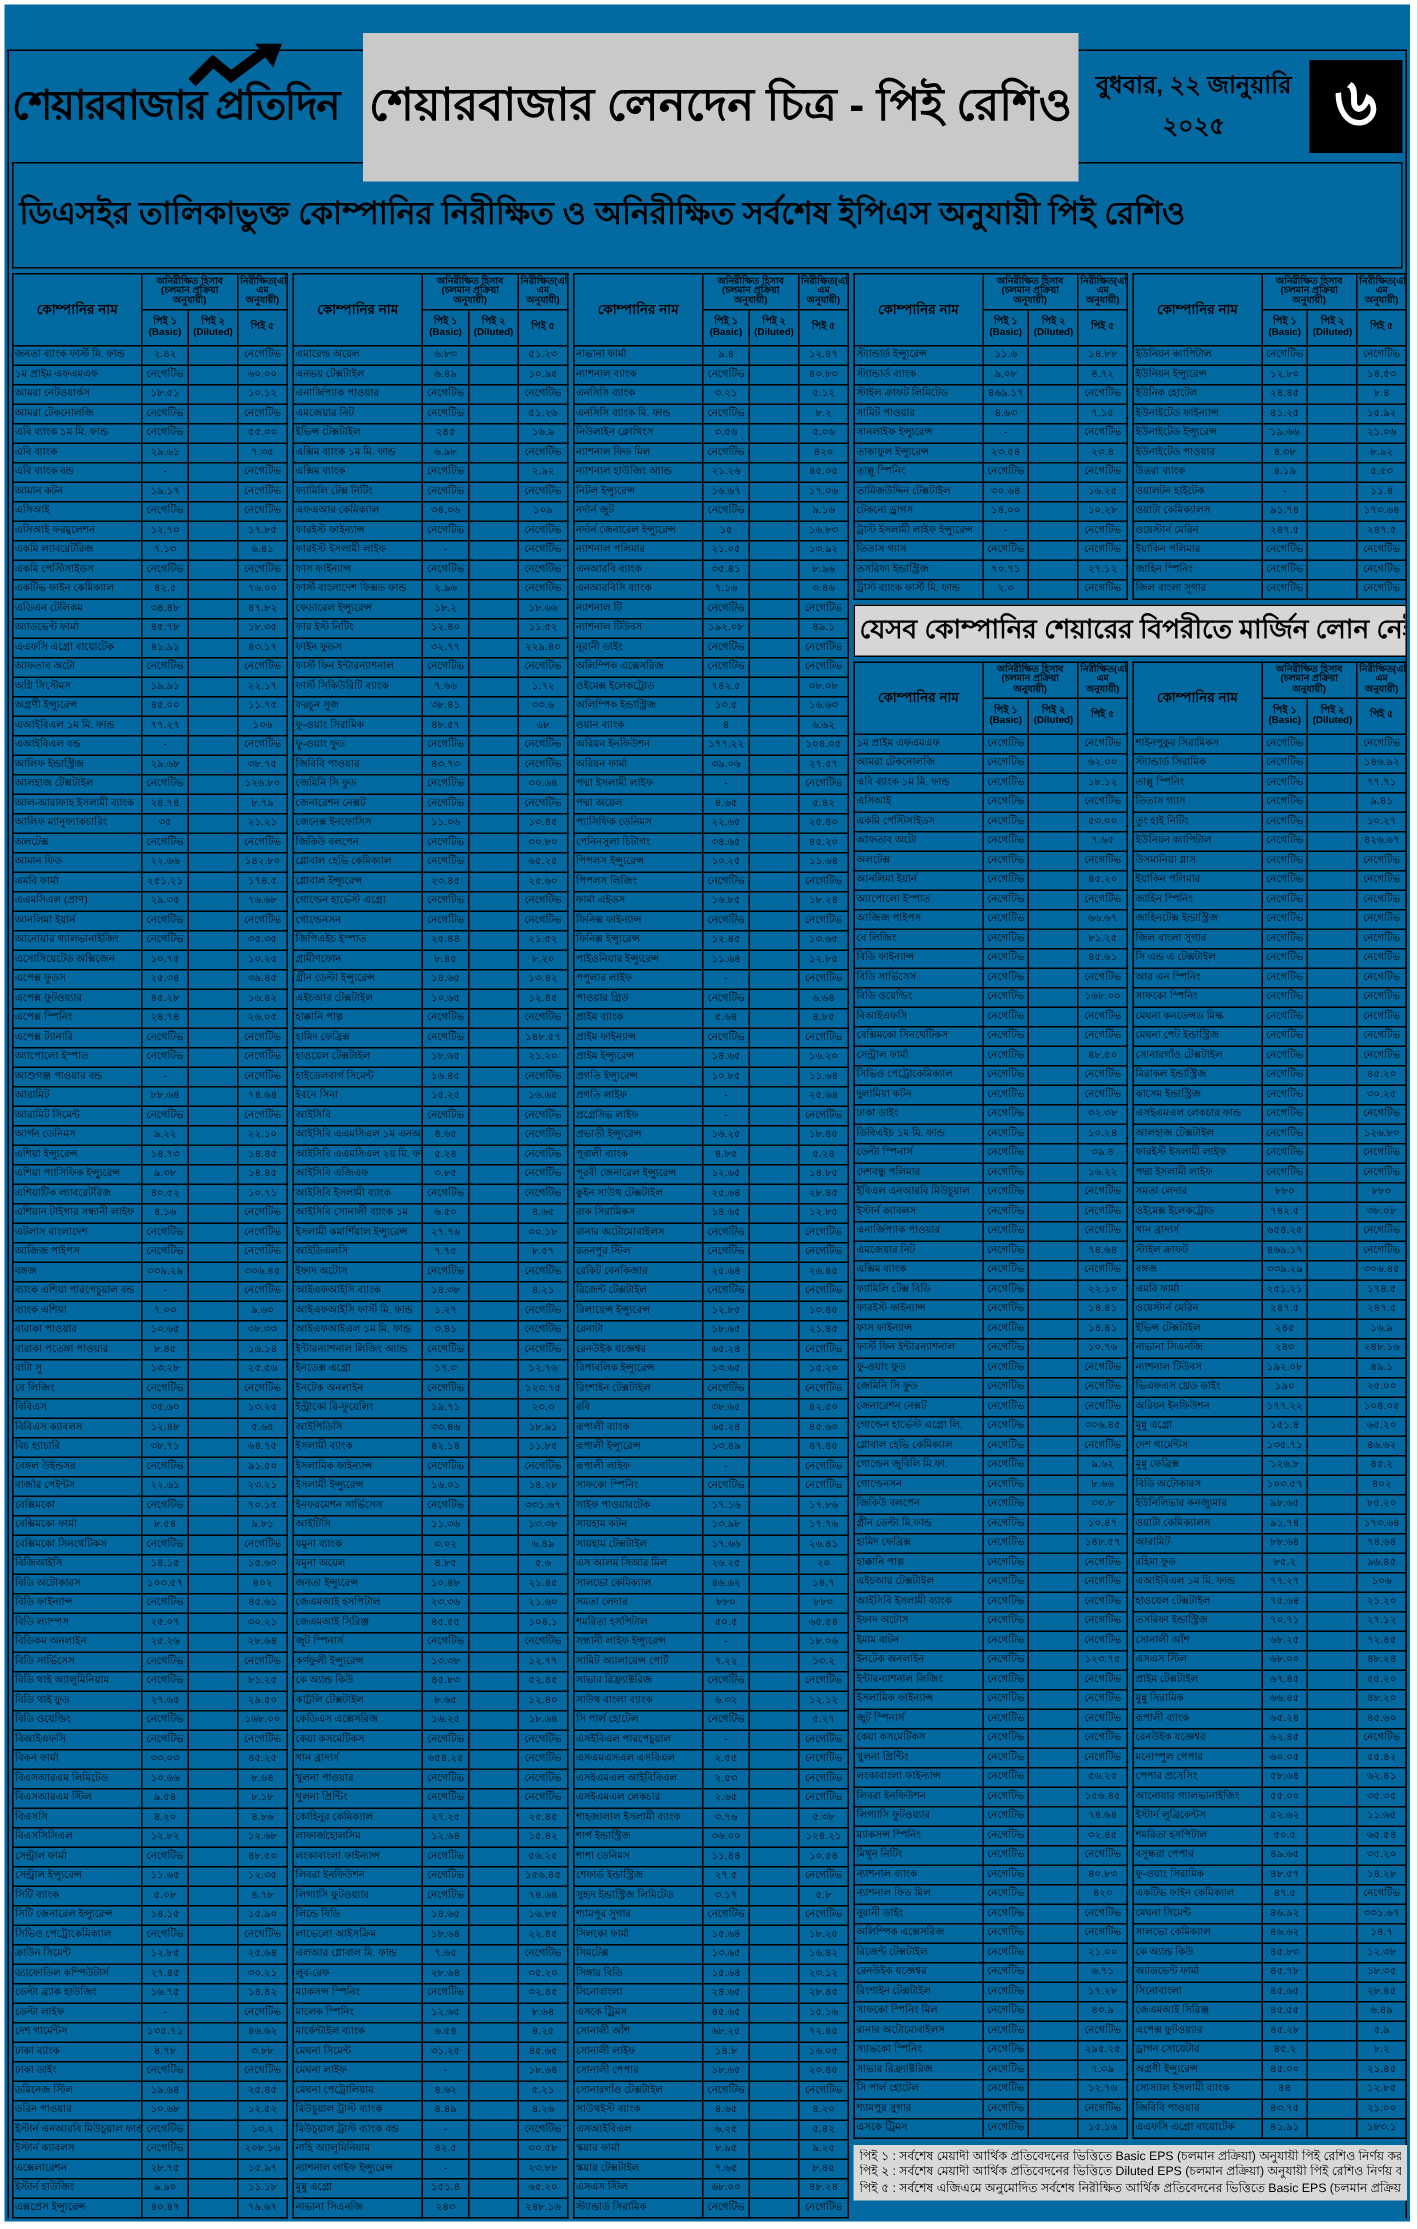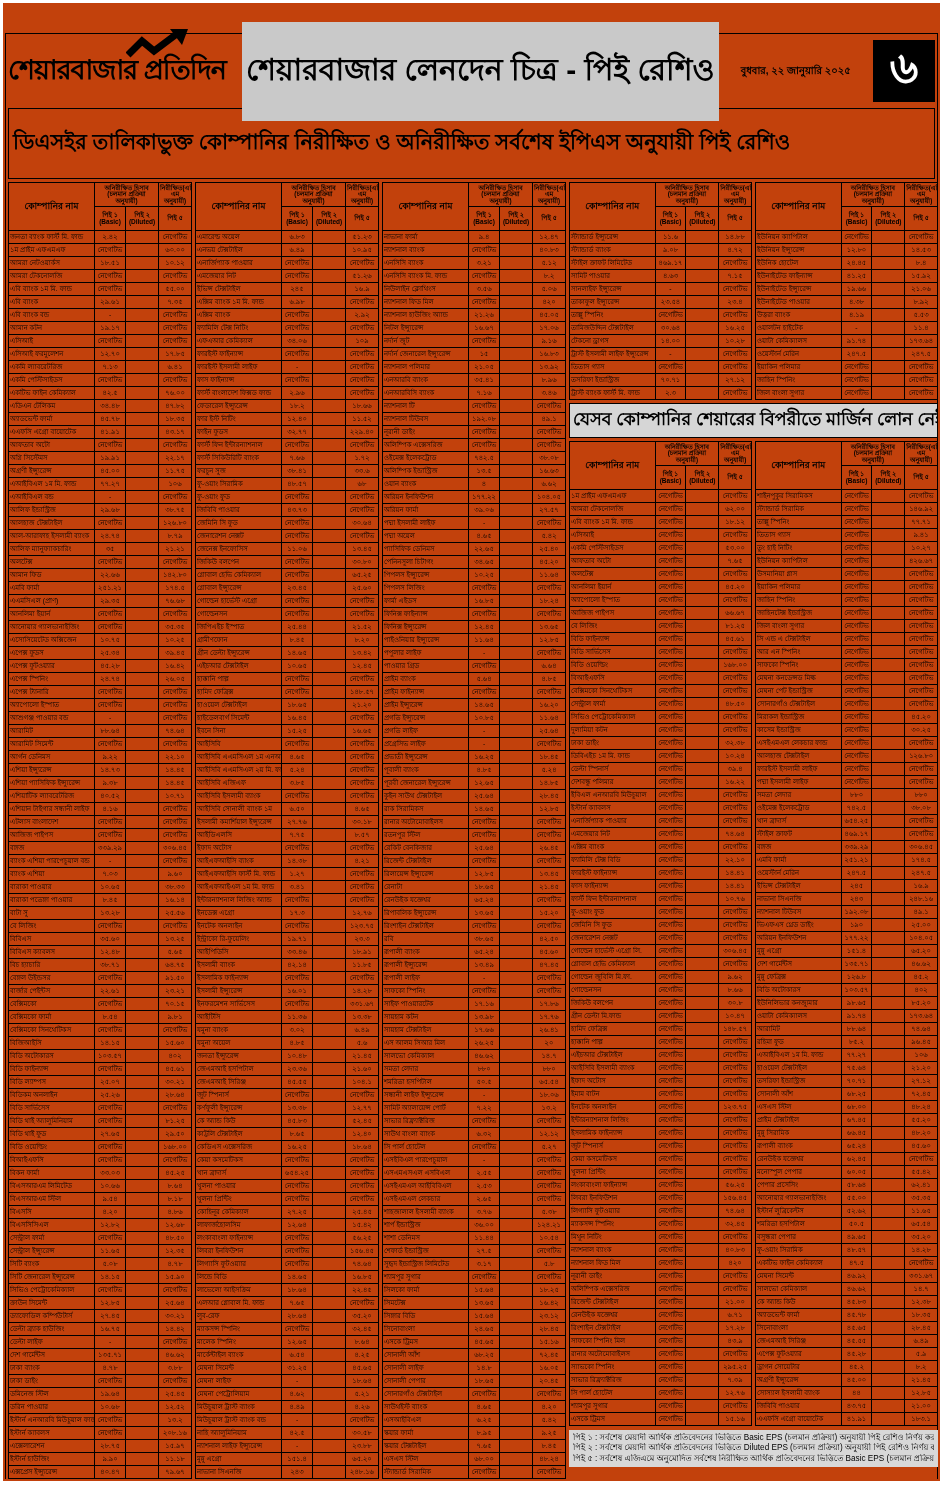--- a/index.html
+++ b/index.html
@@ -1,25 +1,25 @@
 <!DOCTYPE html>
 <html><head>
 <meta charset="utf-8">
 <style>
   html,body{margin:0;padding:0;background:#ffffff;}
   body{width:945px;height:1486px;position:relative;font-family:"Liberation Sans","DejaVu Sans",sans-serif;color:#000;}
-  .page{position:absolute;left:3px;top:3px;width:937px;height:1478px;background:#c2410c;}
+  .page{position:absolute;left:3px;top:3px;width:937px;height:1478px;background:#0369a1;}
   .content{position:absolute;left:2px;top:30px;width:933px;border-top:1px solid #000;border-left:1px solid #000;border-right:1px solid #000;border-bottom:none;padding:4px 2px 0 2px;box-sizing:border-box;}
   
   .masthead{display:flex;align-items:center;height:66px;position:relative;}
   .logo{position:relative;width:228px;flex:0 0 228px;}
   .logo-text{font-size:27px;font-weight:bold;letter-spacing:-1px;white-space:nowrap;}
   .logo-arrow{position:absolute;left:118px;top:-20px;}
   .main-title{flex:0 0 460px;background:#c9c9c9;text-align:center;font-size:30px;font-weight:bold;padding:24px 4px;margin-left:6px;white-space:nowrap;}
-  .date-line{flex:1;text-align:center;font-size:10px;font-weight:bold;}
+  .date-line{flex:1;text-align:center;font-size:16px;font-weight:bold;}
   .page-num{flex:0 0 62px;height:62px;background:#000;color:#fff;font-size:44px;font-weight:bold;display:flex;align-items:center;justify-content:center;}
   
   .subtitle{border:1px solid #000;margin-top:4px;padding:17px 4px;font-size:21px;font-weight:bold;white-space:nowrap;overflow:hidden;}
   
   .tables-row{display:flex;gap:3px;margin-top:3px;align-items:flex-start;}
   .colgroup{flex:0 0 184px;width:184px;}
   .right-pane{flex:0 0 369px;width:369px;}
   .top-row{display:flex;gap:3px;}
   .top-row .colgroup{flex:0 0 183px;width:183px;}
   table{border-collapse:collapse;width:100%;table-layout:fixed;}

